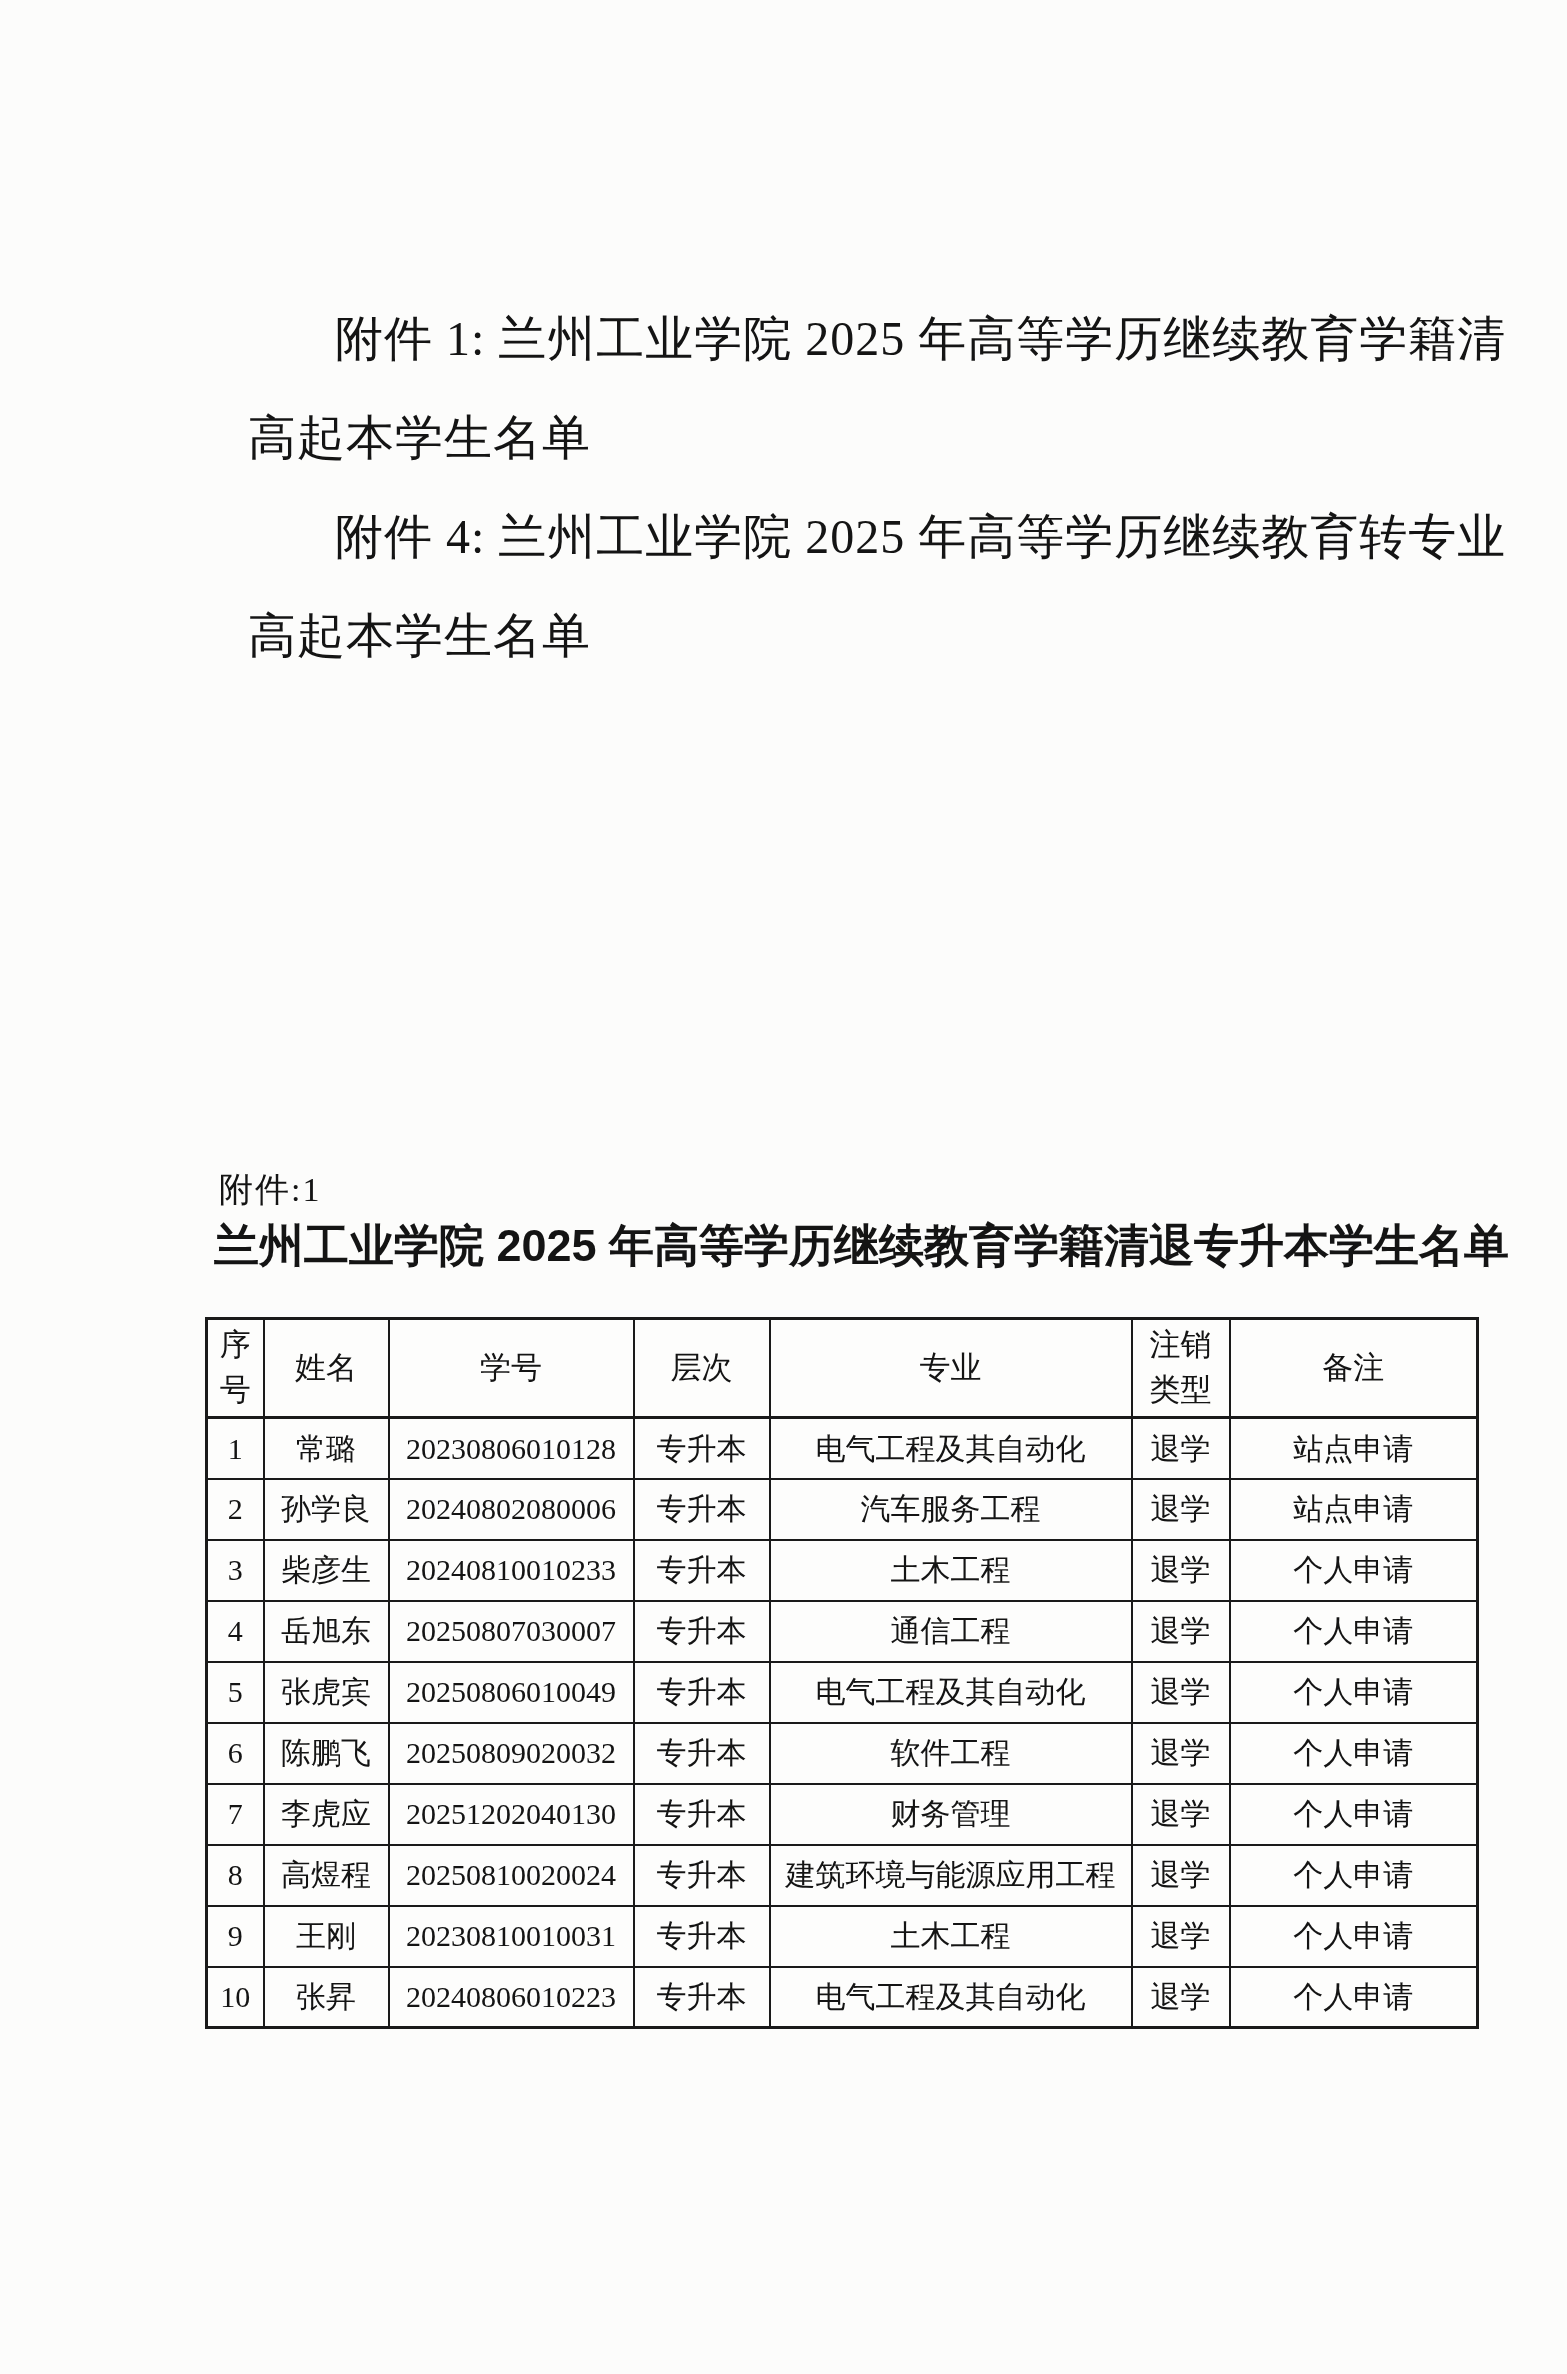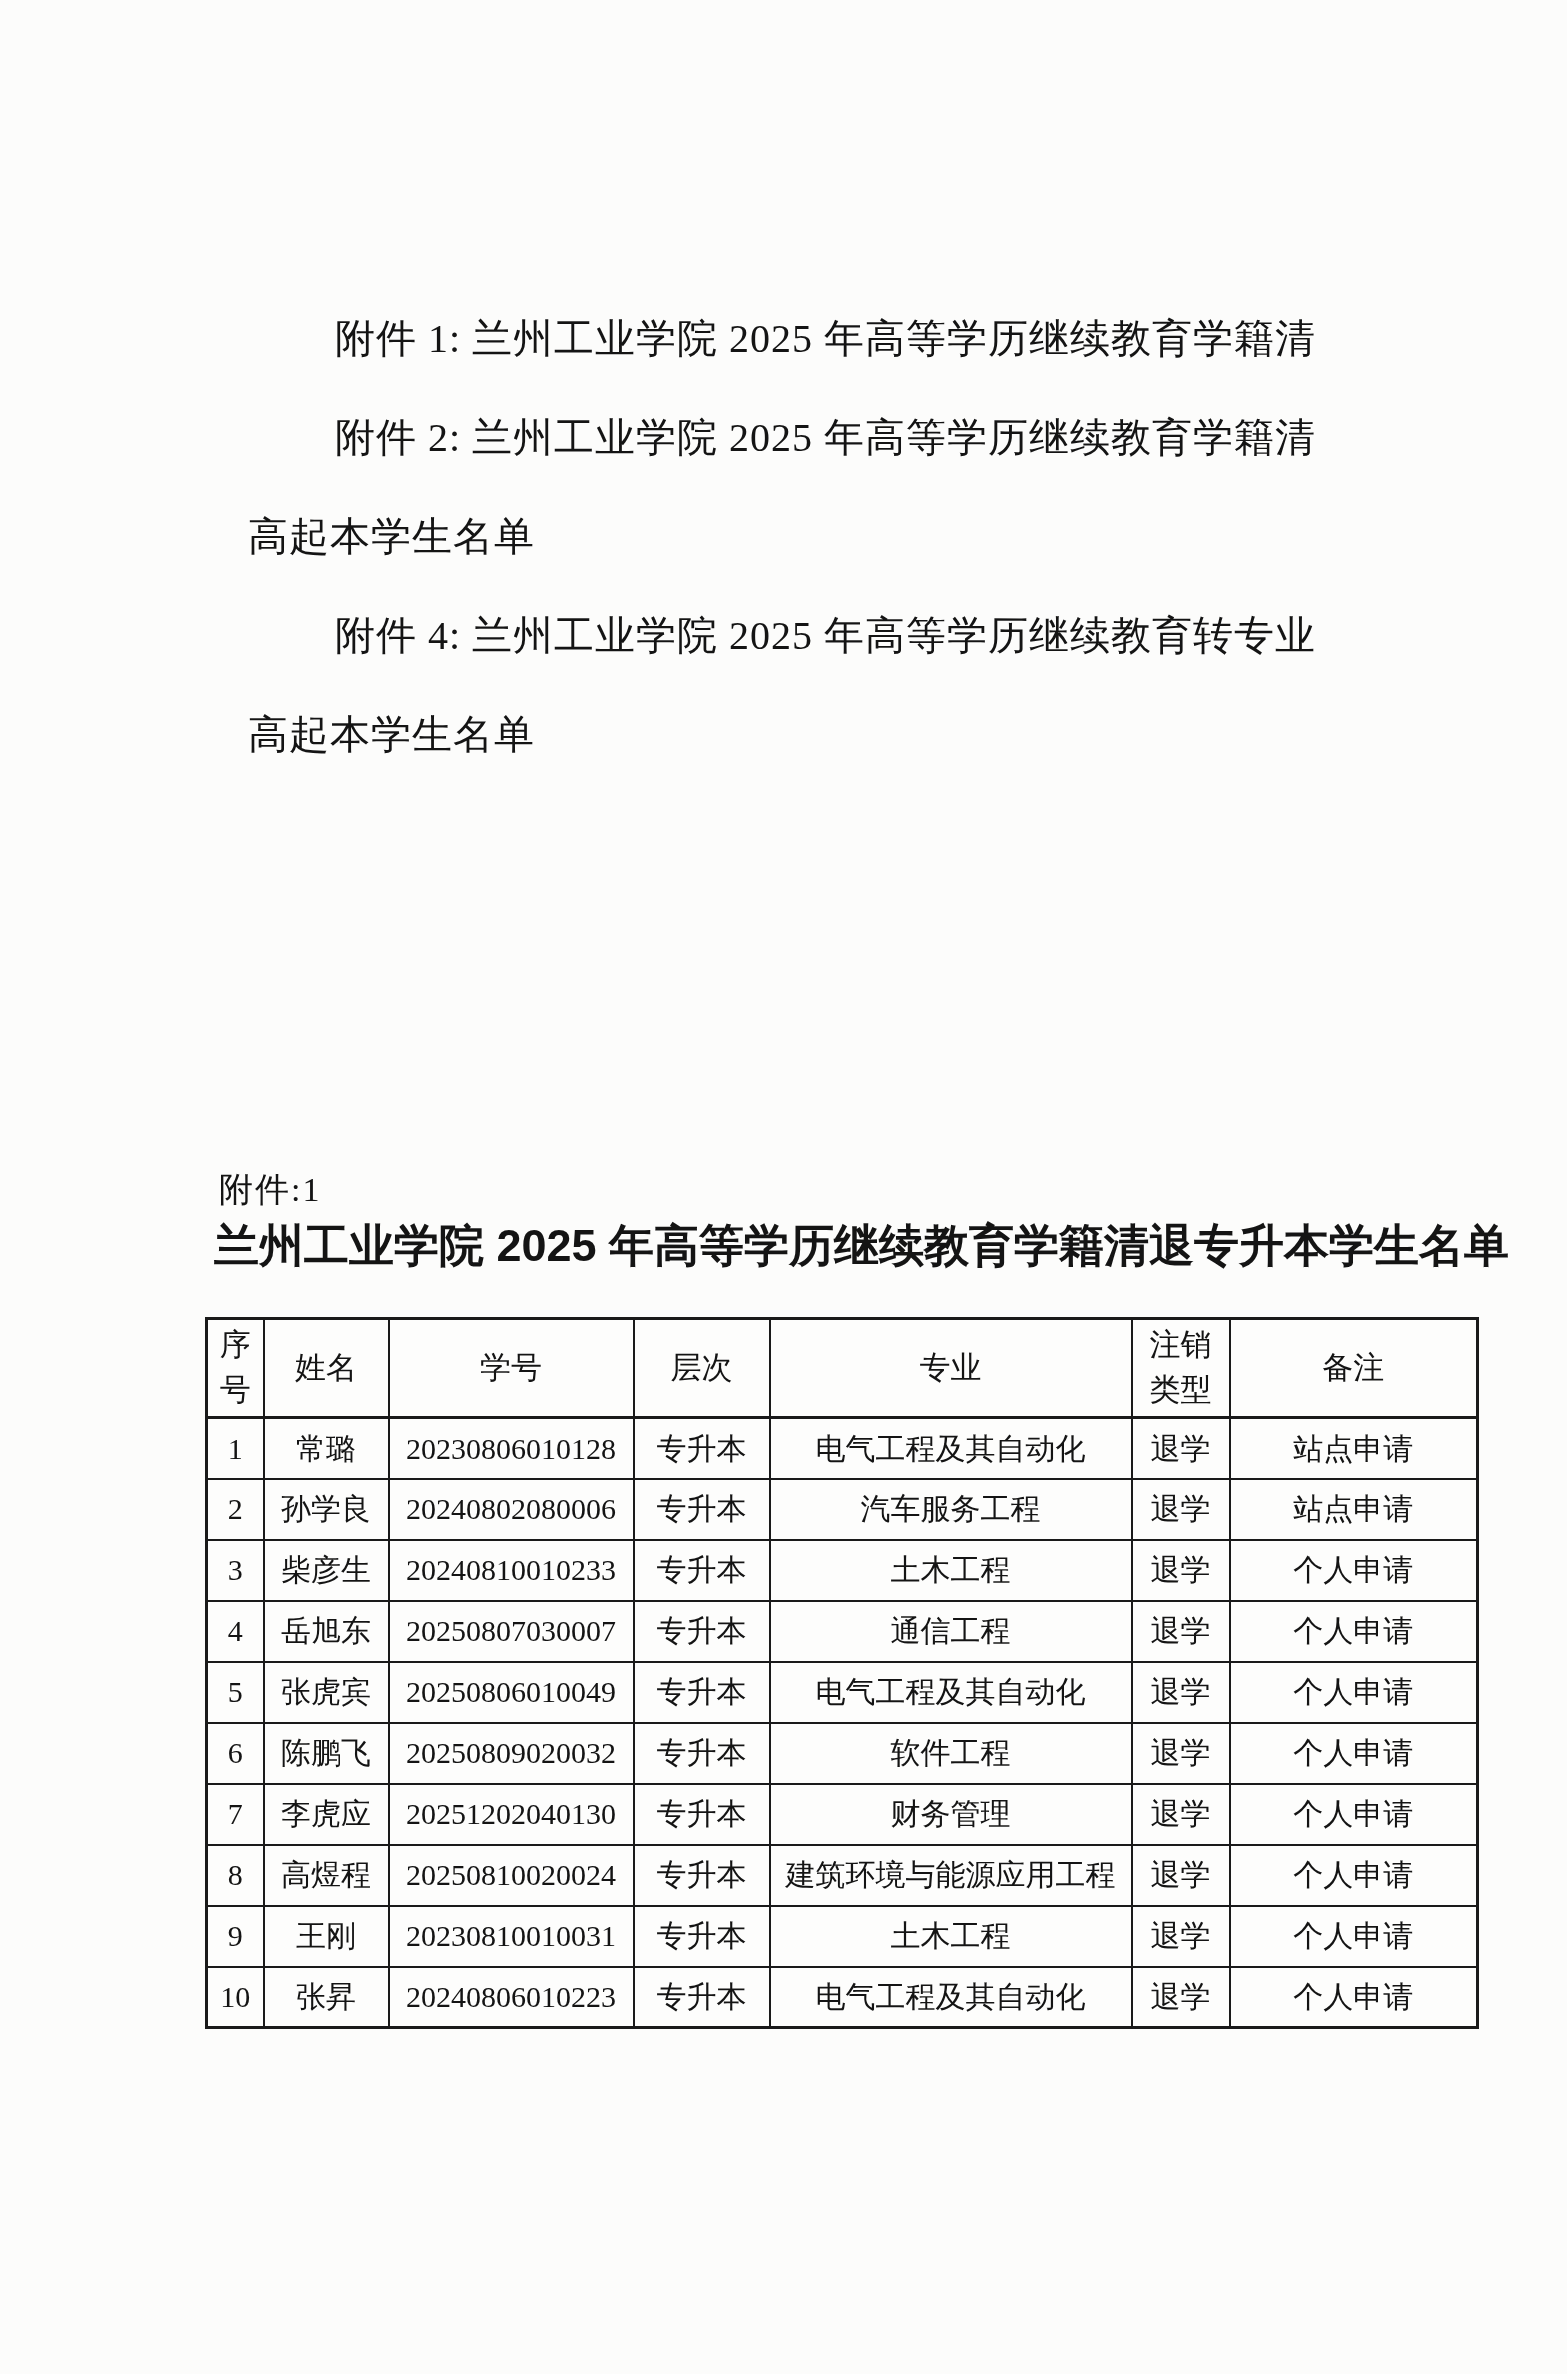--- a/index.html
+++ b/index.html
@@ -16,21 +16,21 @@
 
   
   .att-block {
     position: absolute;
     left: 248px;
     top: 289px;
     width: 1208px;
   }
   .att-line {
     margin: 0;
-    font-size: 40px;
+    font-size: 48px;
     height: 99px;
     line-height: 99px;
     white-space: nowrap;
     letter-spacing: 1px;
   }
   .att-line.first { text-indent: 87px; }
 
   
   .appendix-label {
     position: absolute;
@@ -86,21 +86,20 @@
   .col-cancel    { width: 98px; }
   .col-remark    { width: 248px; }
 </style>
 </head>
 <body>
 
 <div class="page">
 
   <div class="att-block">
     <p class="att-line first">附件 1: 兰州工业学院 2025 年高等学历继续教育学籍清</p>
-    <p class="att-line first">附件 2: 兰州工业学院 2025 年高等学历继续教育学籍清</p>
     <p class="att-line">高起本学生名单</p>
     <p class="att-line first">附件 4: 兰州工业学院 2025 年高等学历继续教育转专业</p>
     <p class="att-line">高起本学生名单</p>
   </div>
 
   <div class="appendix-label">附件:1</div>
 
   <h1 class="table-title">兰州工业学院 2025 年高等学历继续教育学籍清退专升本学生名单</h1>
 
   <table class="roster">

